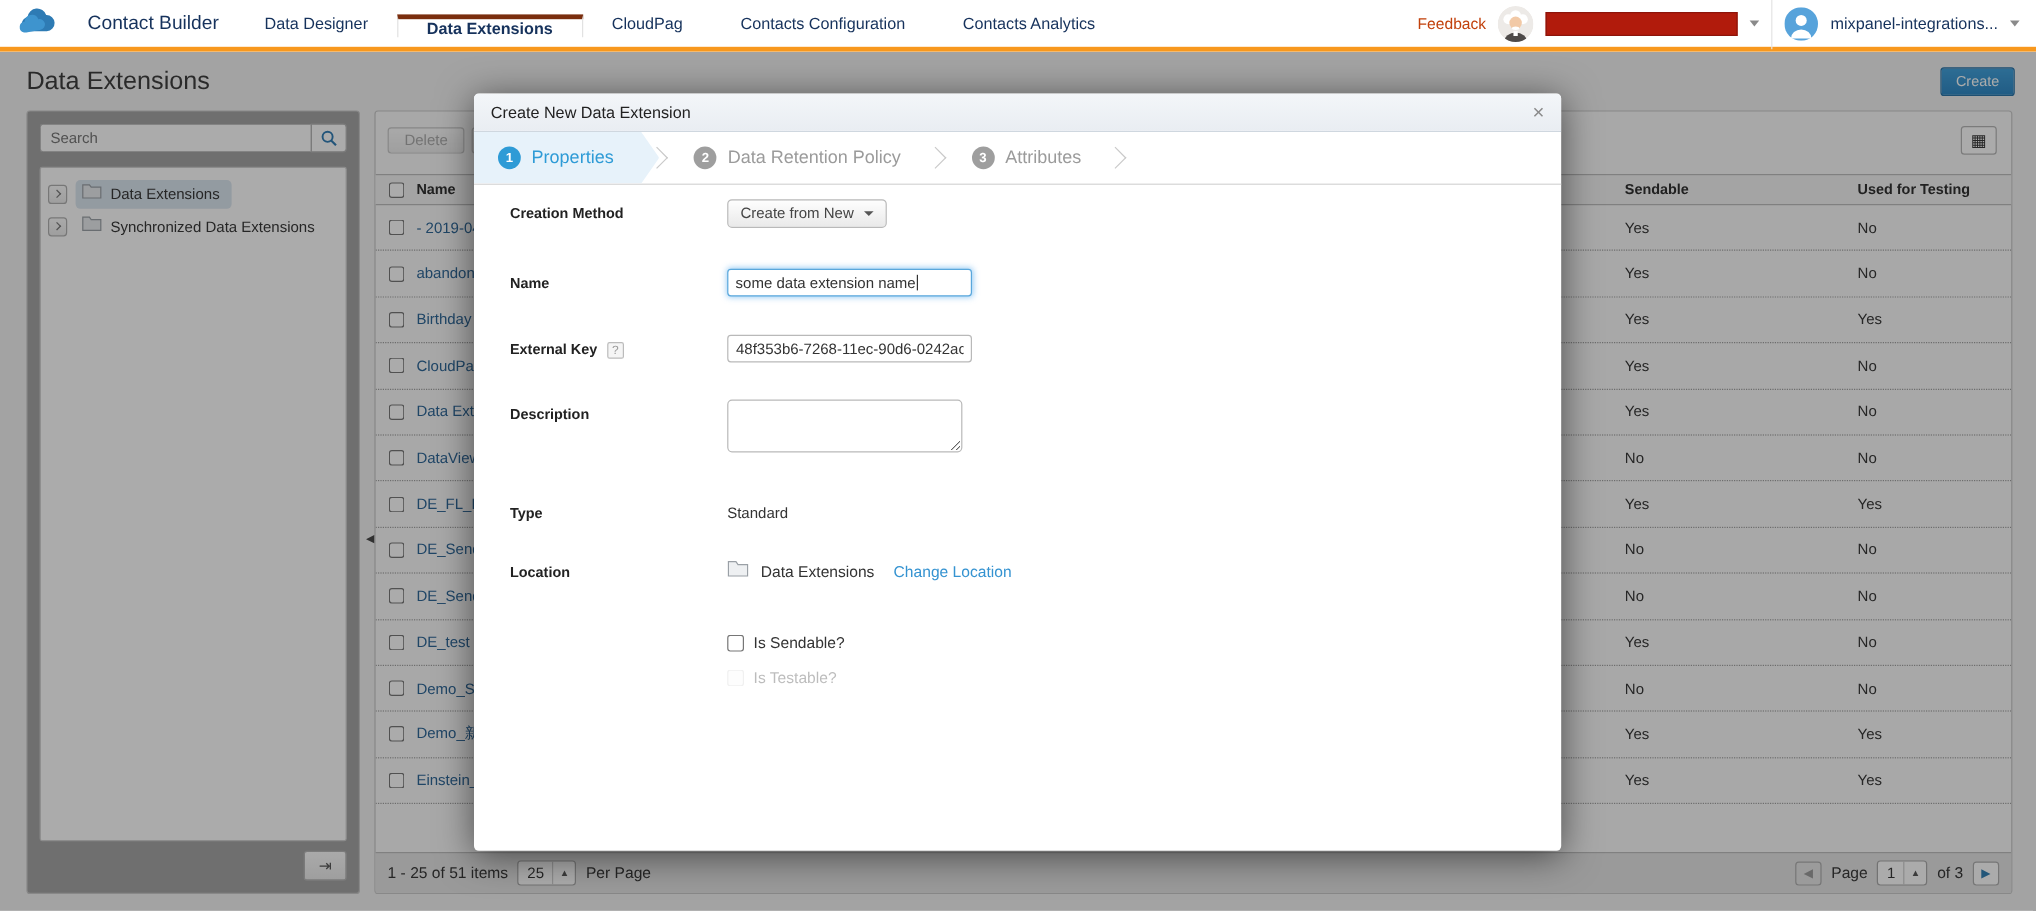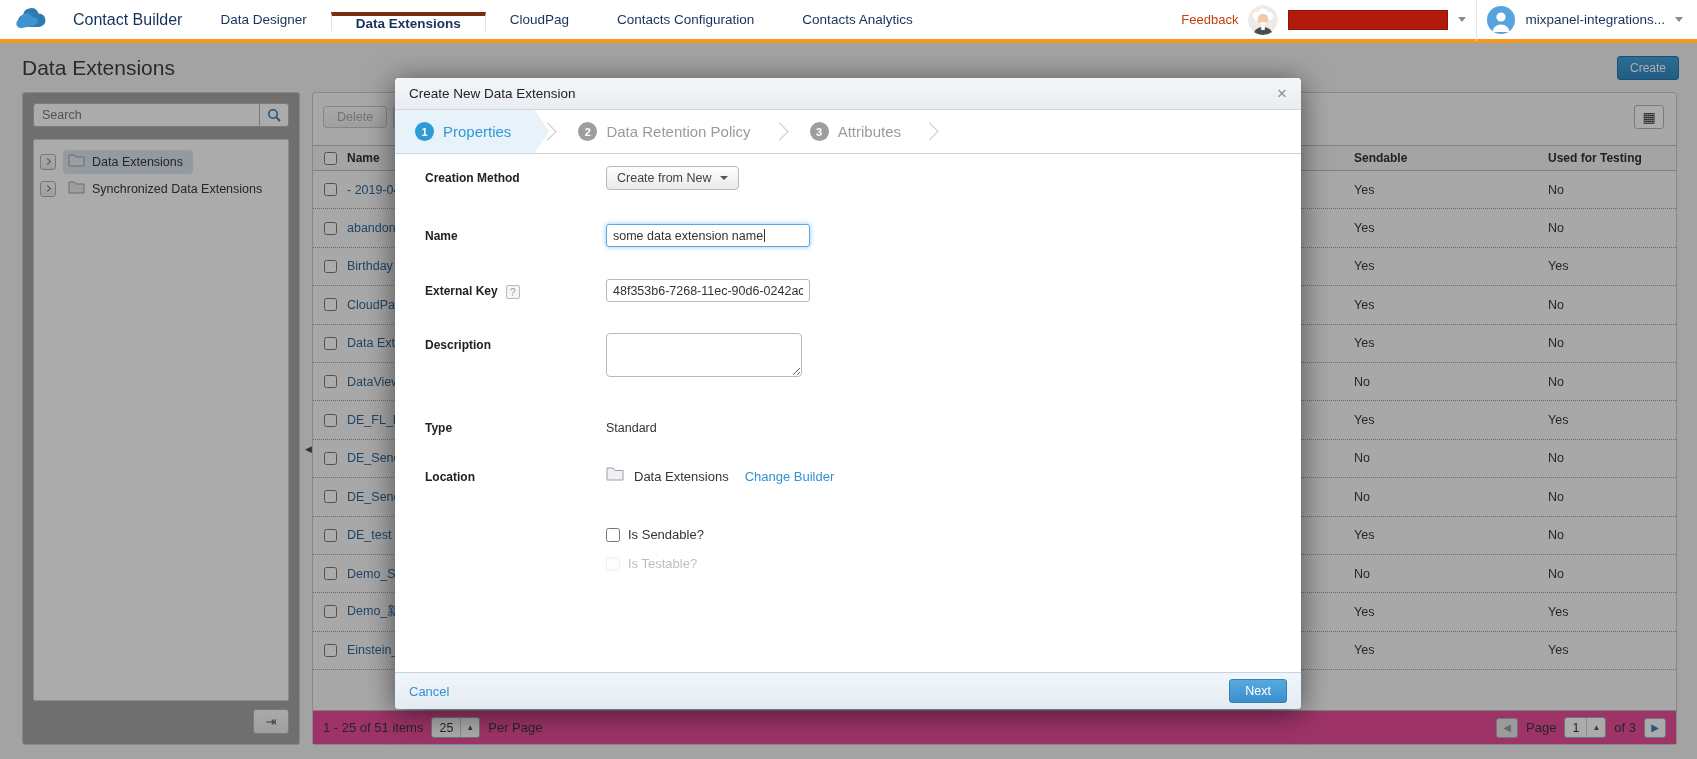--- a/index.html
+++ b/index.html
@@ -50,21 +50,21 @@
   .tb-btn { border:1px solid #c7c7c7; border-radius:3px; background:linear-gradient(#fcfcfc,#ededed); font-size:12.5px; padding:3px 13px; cursor:default; margin-right:6px; }
   .tb-btn.disabled { color:#a9a9a9; }
   .grid-btn { margin-left:auto; width:30px; height:24px; border:1px solid #b6b6b6; border-radius:3px; background:#fff; color:#333; font-size:13px; display:flex; align-items:center; justify-content:center; cursor:pointer; }
   .grid-glyph { font-size:14px; line-height:1; }
   .tbl-grid { display:grid; grid-template-columns:34px 1007px 194px auto; align-items:center; }
   .tbl-head { height:26px; border-top:1px solid #bdbdbd; border-bottom:1px solid #bdbdbd; font-size:12px; font-weight:bold; color:#2b2b2b; background:#f5f5f5; }
   .tbl-head .cb, .row .cb { justify-self:center; width:13px; height:13px; }
   .rows { flex:1; overflow:hidden; }
   .row { height:38.4px; border-bottom:1px dotted #9f9f9f; font-size:12.5px; color:#333; }
   .row .name { color:#2A6496; cursor:pointer; white-space:nowrap; overflow:hidden; }
-  .tfoot { height:34px; border-top:1px solid #bdbdbd; display:flex; align-items:center; padding:0 10px; font-size:13px; color:#333; background:#ec4899; }
+  .tfoot { height:34px; border-top:1px solid #bdbdbd; display:flex; align-items:center; padding:0 10px; font-size:13px; color:#333; background:#e5e5e5; }
   .spin-box { display:inline-flex; align-items:center; border:1px solid #a9a9a9; border-radius:3px; background:#fff; margin:0 8px; height:21px; }
   .spin-val { padding:0 7px; font-size:12.5px; color:#333; }
   .spin-up { border-left:1px solid #cfcfcf; height:100%; display:flex; align-items:center; padding:0 5px; font-size:8px; color:#555; cursor:pointer; }
   .pager { margin-left:auto; display:flex; align-items:center; gap:8px; }
   .pg-btn { width:22px; height:20px; border:1px solid #aeaeae; border-radius:3px; display:flex; align-items:center; justify-content:center; font-size:10px; cursor:pointer; background:#fff; }
   .pg-btn.disabled { background:#e6e6e6; color:#9a9a9a; cursor:default; }
   .pg-btn.next { color:#2E7DB2; }
 
   
   .overlay { position:absolute; top:43px; left:0; right:0; bottom:0; background:rgba(15,15,15,0.35); z-index:40; }
@@ -402,38 +402,34 @@
 
     <div class="frow" style="margin-bottom:42px;">
       <span class="flabel">Location</span>
       <span class="loc-wrap">
         <span>
           <svg width="18" height="14" viewBox="0 0 18 14">
               <path d="M1 3.5 V13 H17 V3.5 H9 L7.3 1 H1 Z" fill="#eef0f2" stroke="#9aa0a6"></path>
             </svg>
         </span>
         <span class="loc-text">Data Extensions</span>
-        <span class="loc-link">Change Builder</span>
+        <span class="loc-link">Change Location</span>
       </span>
     </div>
 
     <div class="frow" style="margin-bottom:14px;">
       <span class="flabel"></span>
       <label class="chk-row">
         <input type="checkbox" style="">
         <span>Is Sendable?</span>
       </label>
     </div>
 
     <div class="frow">
       <span class="flabel"></span>
       <label class="chk-row disabled">
         <input type="checkbox" disabled="" style="">
         <span>Is Testable?</span>
       </label>
     </div>
   </div>
 
-  <div class="modal-footer">
-    <span class="cancel-link">Cancel</span>
-    <button class="next-btn">Next</button>
-  </div>
 </div>
 
 </body></html>

